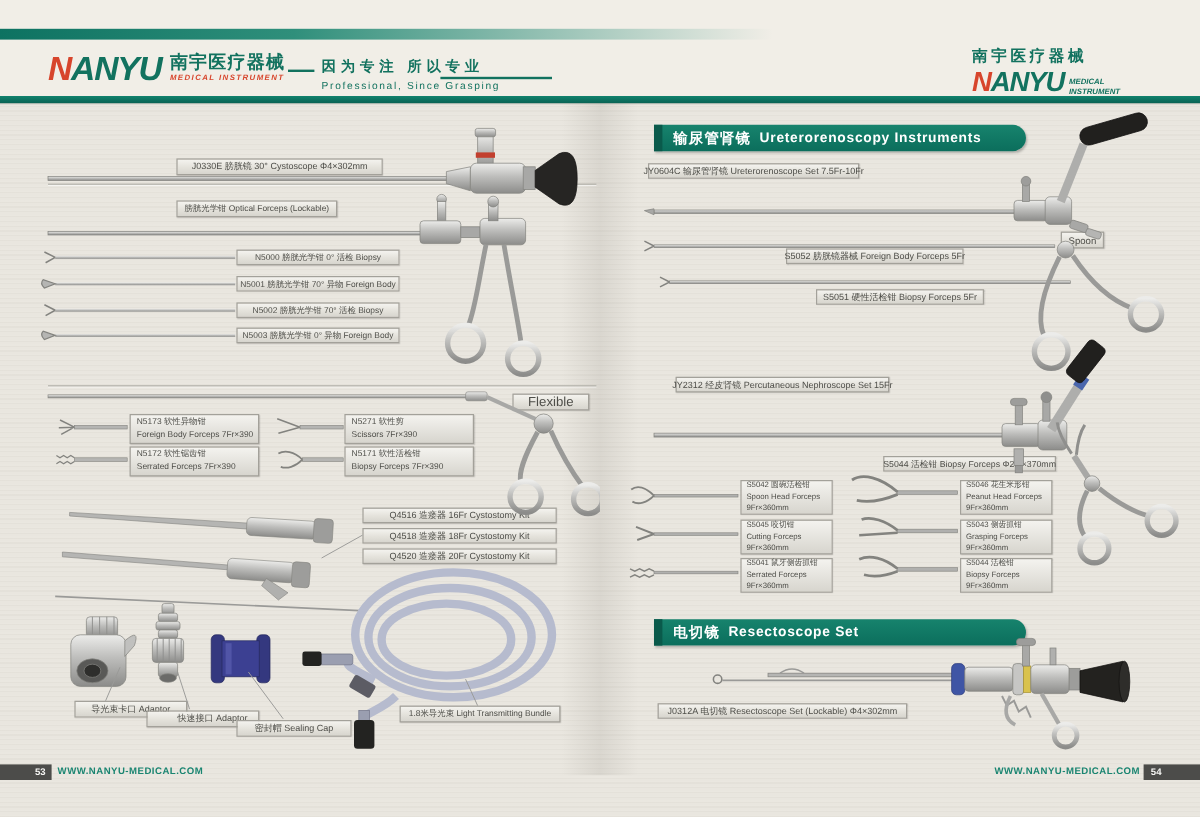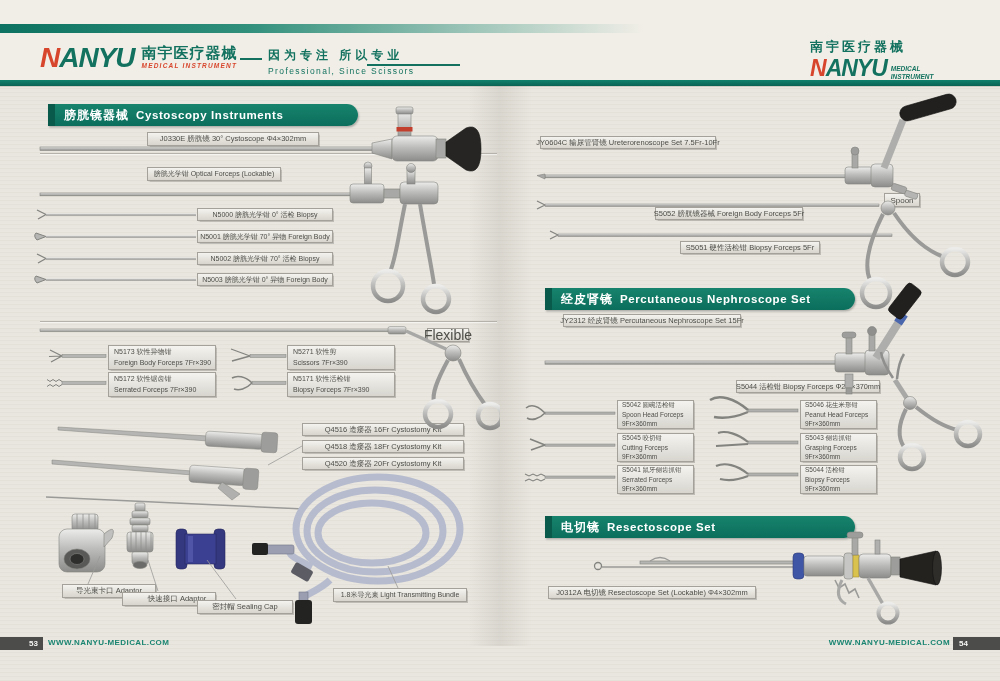--- a/index.html
+++ b/index.html
@@ -67,56 +67,51 @@
     <div class="logo-left">
       <div class="wordmark"><span class="red">N</span><span>ANYU</span></div>
       <div class="cn-block">
         <div class="cn">南宇医疗器械</div>
         <div class="sub red">MEDICAL INSTRUMENT</div>
       </div>
     </div>
     <div class="dash"></div>
     <div class="slogan">
       <div class="s-cn">因为专注 所以专业</div>
-      <div class="s-en">Professional, Since Scissors</div>
+      <div class="s-en">Professional, Since Grasping</div>
     </div>
     <div class="slogan-line"></div>
     <div class="logo-right">
       <div class="cn2">南宇医疗器械</div>
       <div class="lr-row">
         <span class="wordmark2"><span class="red">N</span><span>ANYU</span></span>
         <span class="stack">
           <span>MEDICAL</span>
           <span>INSTRUMENT</span>
         </span>
       </div>
     </div>
     <div class="teal-bar"></div>
   </div>
 
   <div class="gutter"></div>
 
-  <div class="banner" style="left:48px;top:104px;">
-    <span class="b-acc"></span>
-    <span class="b-cn">膀胱镜器械</span>
-    <span class="b-en">Cystoscopy Instruments</span>
-  </div>
 
   <div class="hr" style="left:40px;top:153px;width:457px;"></div>
   <div class="hr" style="left:40px;top:321px;width:457px;"></div>
 
   <div class="lbl" style="left:147px;top:132px;width:172px;">J0330E 膀胱镜 30°  Cystoscope  Φ4×302mm</div>
   <div class="lbl" style="left:147px;top:167px;width:134px;font-size:7px;">膀胱光学钳 Optical Forceps (Lockable)</div>
 
   <div class="lbl" style="left:197px;top:208px;width:136px;height:13px;font-size:7px;">N5000 膀胱光学钳  0°  活检 Biopsy</div>
   <div class="lbl" style="left:197px;top:230px;width:136px;height:13px;font-size:7px;">N5001 膀胱光学钳 70°  异物 Foreign Body</div>
   <div class="lbl" style="left:197px;top:252px;width:136px;height:13px;font-size:7px;">N5002 膀胱光学钳 70°  活检 Biopsy</div>
   <div class="lbl" style="left:197px;top:273px;width:136px;height:13px;font-size:7px;">N5003 膀胱光学钳  0°  异物 Foreign Body</div>
 
-  <div class="lbl" style="left:427px;top:328px;width:42px;font-size:14px;">Flexible</div>
+  <div class="lbl" style="left:427px;top:328px;width:64px;font-size:11px;">Flexible</div>
 
   <div class="lbl2" style="left:108px;top:345px;width:108px;">
     <span>N5173 软性异物钳</span>
     <span>Foreign Body Forceps 7Fr×390</span>
   </div>
   <div class="lbl2" style="left:108px;top:372px;width:108px;">
     <span>N5172 软性锯齿钳</span>
     <span>Serrated Forceps 7Fr×390</span>
   </div>
   <div class="lbl2" style="left:287px;top:345px;width:108px;">
@@ -130,30 +125,30 @@
 
   <div class="lbl" style="left:302px;top:423px;width:162px;height:13px;">Q4516 造瘘器 16Fr Cystostomy Kit</div>
   <div class="lbl" style="left:302px;top:440px;width:162px;height:13px;">Q4518 造瘘器 18Fr Cystostomy Kit</div>
   <div class="lbl" style="left:302px;top:457px;width:162px;height:13px;">Q4520 造瘘器 20Fr Cystostomy Kit</div>
 
   <div class="lbl" style="left:62px;top:584px;width:94px;">导光束卡口 Adaptor</div>
   <div class="lbl" style="left:122px;top:592px;width:94px;padding-left:16px;">快速接口 Adaptor</div>
   <div class="lbl" style="left:197px;top:600px;width:96px;">密封帽 Sealing Cap</div>
   <div class="lbl" style="left:333px;top:588px;width:134px;font-size:7px;">1.8米导光束  Light Transmitting Bundle</div>
 
+  <div class="banner" style="left:545px;top:104px;">
+    <span class="b-acc"></span>
+    <span class="b-cn">输尿管肾镜</span>
+    <span class="b-en">Ureterorenoscopy Instruments</span>
+  </div>
   <div class="lbl" style="left:540px;top:136px;width:176px;height:13px;">JY0604C 输尿管肾镜 Ureterorenoscope Set 7.5Fr-10Fr</div>
   <div class="lbl" style="left:884px;top:193px;width:36px;font-size:8px;">Spoon</div>
   <div class="lbl" style="left:655px;top:207px;width:148px;height:13px;">S5052 膀胱镜器械 Foreign Body Forceps 5Fr</div>
   <div class="lbl" style="left:680px;top:241px;width:140px;height:13px;">S5051 硬性活检钳 Biopsy Forceps 5Fr</div>
 
-  <div class="banner" style="left:545px;top:288px;">
-    <span class="b-acc"></span>
-    <span class="b-cn">经皮肾镜</span>
-    <span class="b-en">Percutaneous Nephroscope Set</span>
-  </div>
   <div class="lbl" style="left:563px;top:314px;width:178px;height:13px;">JY2312 经皮肾镜 Percutaneous Nephroscope Set 15Fr</div>
   <div class="lbl" style="left:736px;top:380px;width:144px;height:13px;font-size:7.3px;">S5044 活检钳 Biopsy Forceps  Φ2.9×370mm</div>
 
   <div class="lbl3" style="left:617px;top:400px;">
     <span>S5042 圆碗活检钳</span>
     <span>Spoon Head Forceps</span>
     <span>9Fr×360mm</span>
   </div>
   <div class="lbl3" style="left:617px;top:433px;">
     <span>S5045 咬切钳</span>

